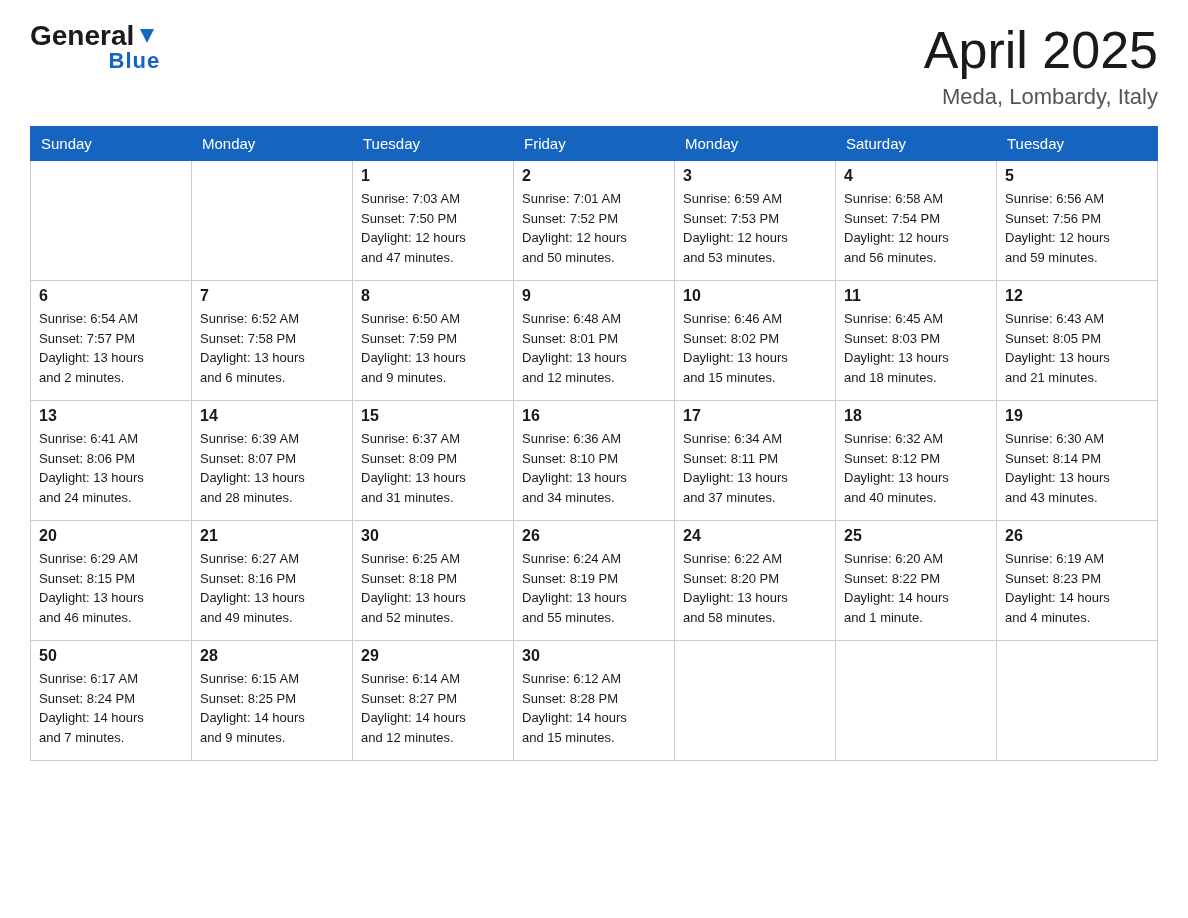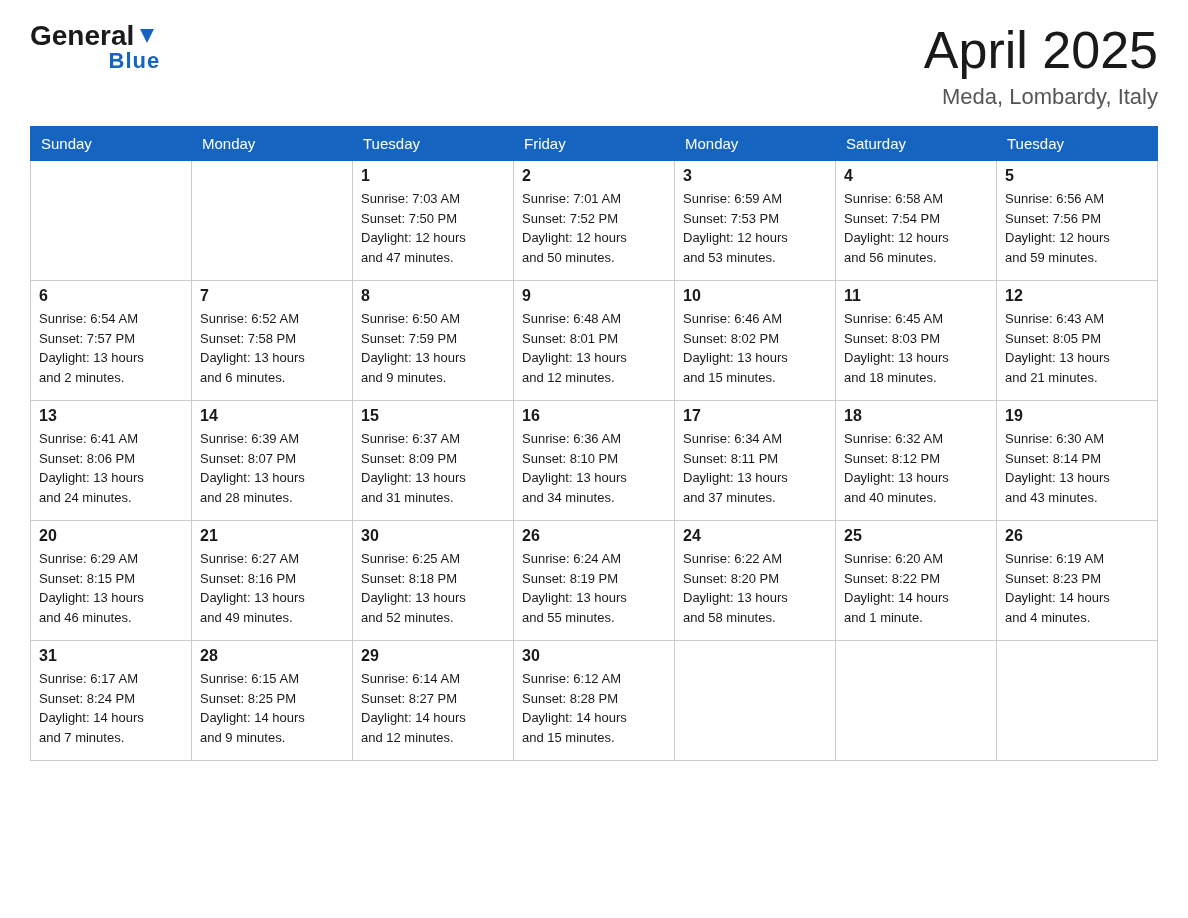--- a/index.html
+++ b/index.html
@@ -237,21 +237,21 @@
             <div class="day-number">25</div>
             <div class="day-info">Sunrise: 6:20 AM<br>Sunset: 8:22 PM<br>Daylight: 14 hours<br>and 1 minute.</div>
           </td>
           <td>
             <div class="day-number">26</div>
             <div class="day-info">Sunrise: 6:19 AM<br>Sunset: 8:23 PM<br>Daylight: 14 hours<br>and 4 minutes.</div>
           </td>
         </tr>
         <tr>
           <td>
-            <div class="day-number">31</div>
+            <div class="day-number">50</div>
             <div class="day-info">Sunrise: 6:17 AM<br>Sunset: 8:24 PM<br>Daylight: 14 hours<br>and 7 minutes.</div>
           </td>
           <td>
             <div class="day-number">28</div>
             <div class="day-info">Sunrise: 6:15 AM<br>Sunset: 8:25 PM<br>Daylight: 14 hours<br>and 9 minutes.</div>
           </td>
           <td>
             <div class="day-number">29</div>
             <div class="day-info">Sunrise: 6:14 AM<br>Sunset: 8:27 PM<br>Daylight: 14 hours<br>and 12 minutes.</div>
           </td>

